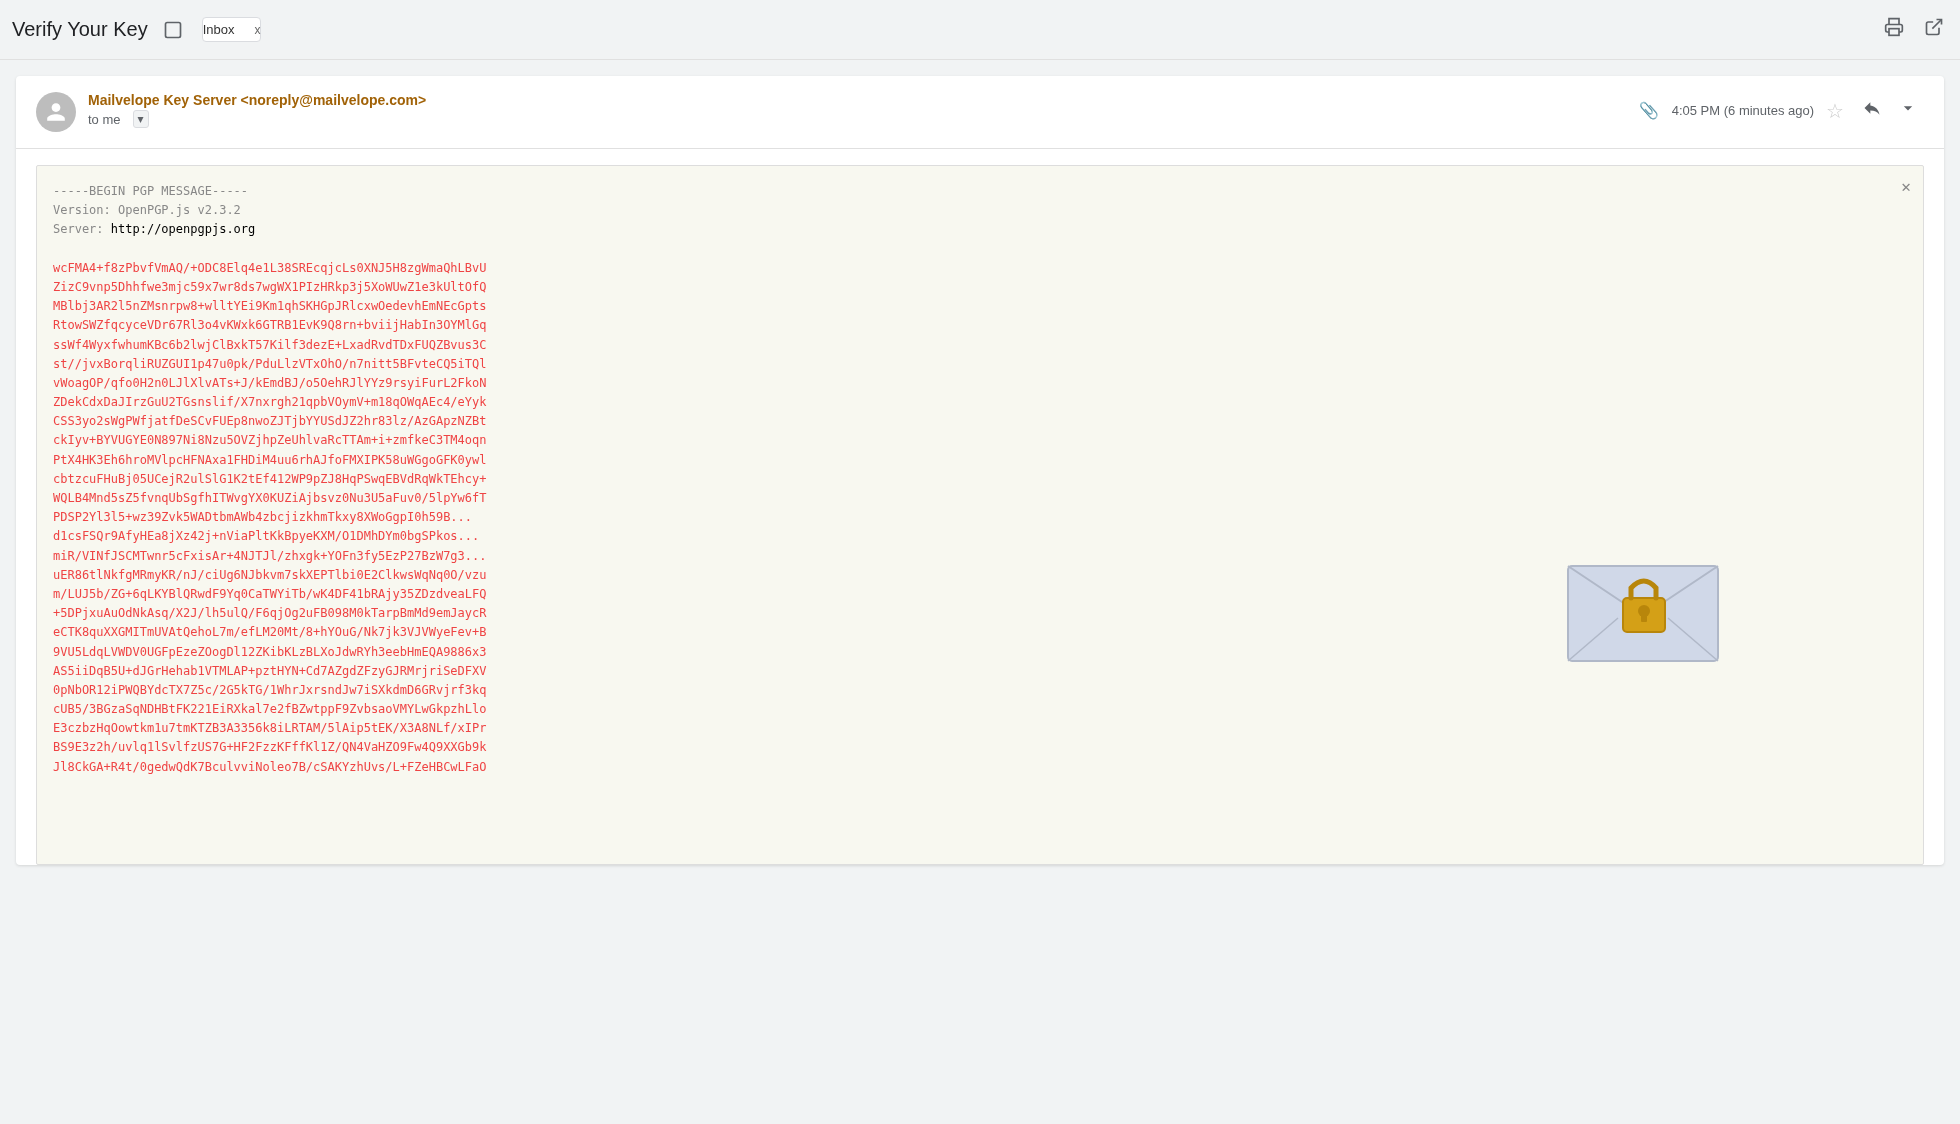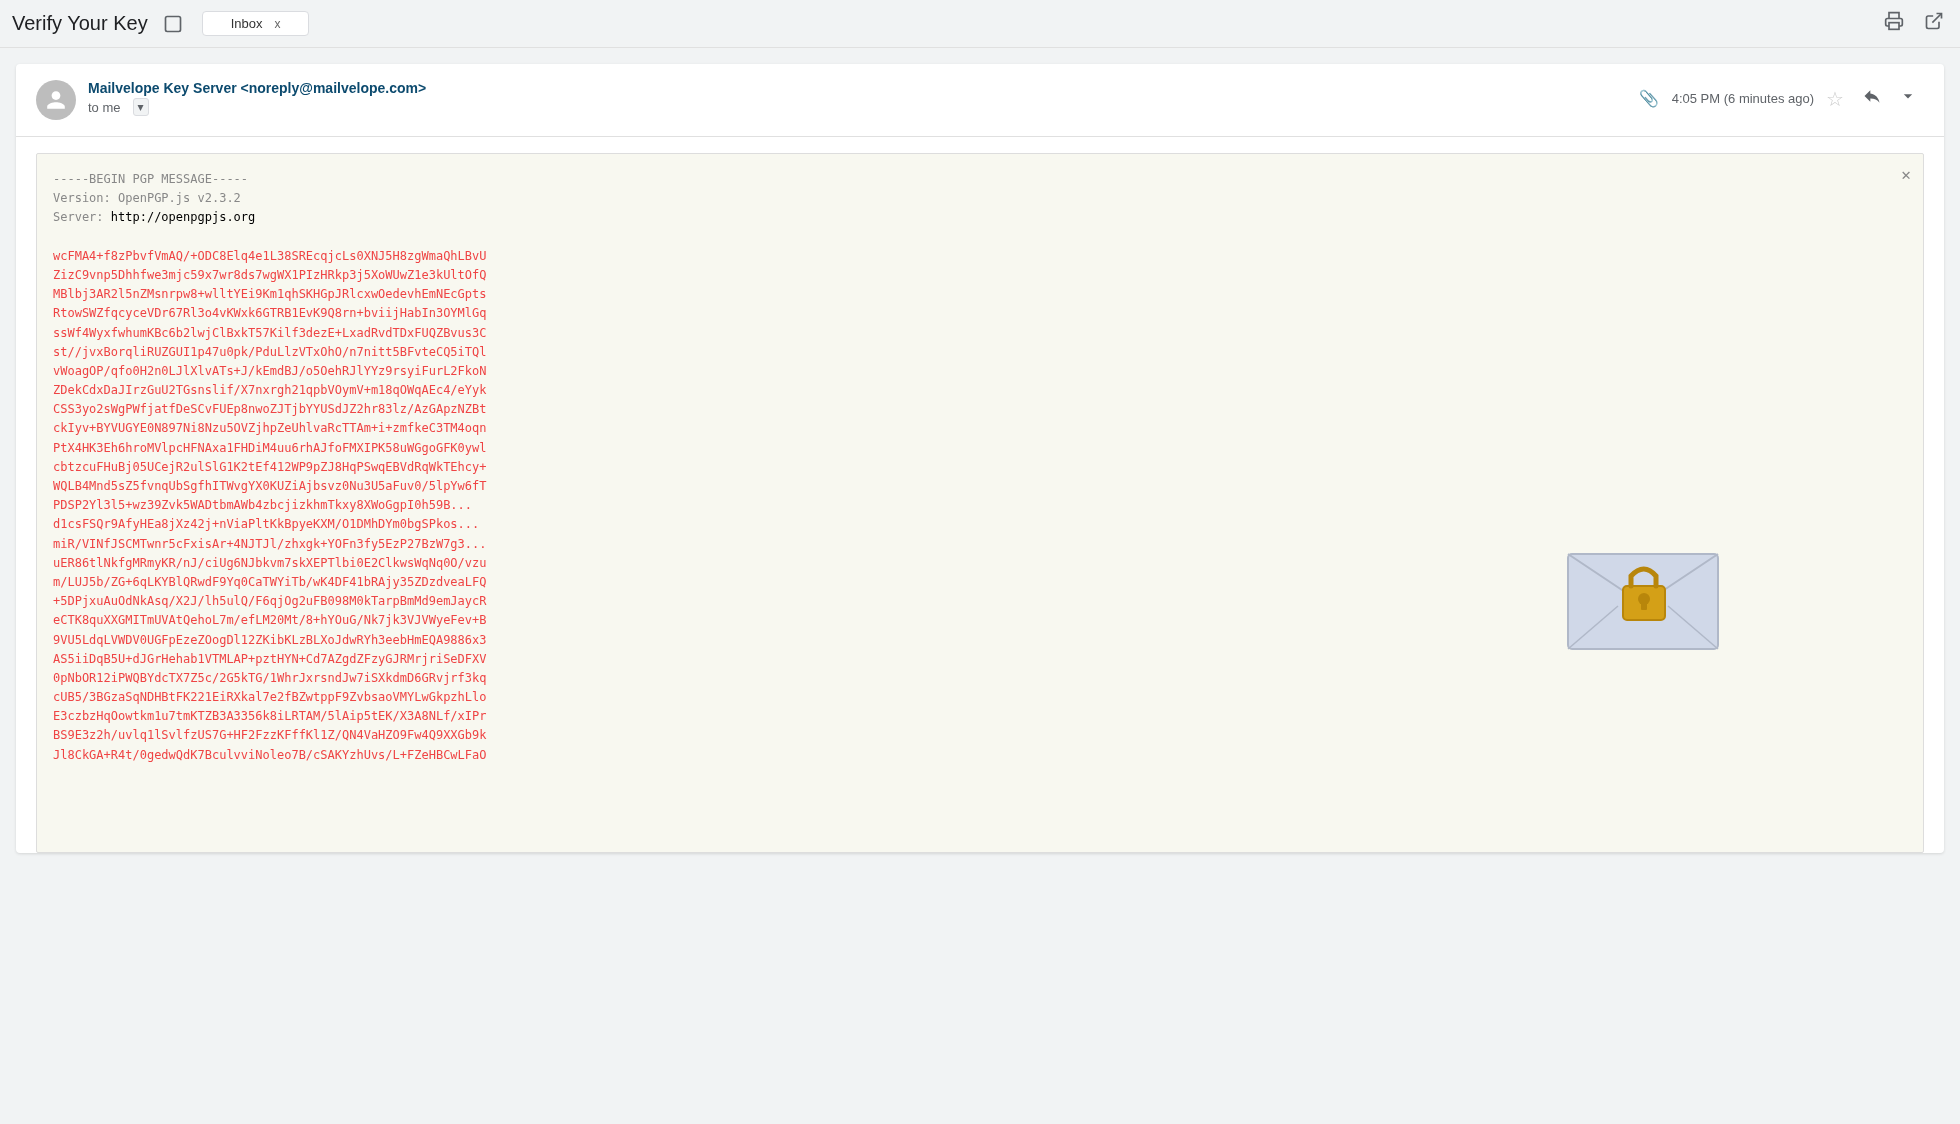--- a/index.html
+++ b/index.html
@@ -10,21 +10,21 @@
       font-size: 14px;
     }
 
     
     .top-bar {
       display: flex;
       align-items: center;
       padding: 6px 12px;
       background: #f1f3f4;
       border-bottom: 1px solid #e0e0e0;
-      height: 48px;
+      height: 60px;
     }
     .top-bar-title {
       font-size: 20px;
       font-weight: 400;
       color: #202124;
       margin-right: 12px;
     }
     .compose-icon {
       width: 26px;
       height: 26px;
@@ -36,27 +36,27 @@
       justify-content: center;
       margin-right: 16px;
     }
     .tab-bar {
       display: flex;
       align-items: center;
     }
     .tab {
       display: flex;
       align-items: center;
-      padding: 4px 28px;
+      padding: 4px 0;
       background: #fff;
       border: 1px solid #dadce0;
       border-radius: 4px;
       font-size: 13px;
       cursor: pointer;
-      gap: 12px;
+      gap: 20px;
     }
     .tab-close {
       cursor: pointer;
       color: #666;
       font-size: 12px;
     }
     .top-bar-actions {
       margin-left: auto;
       display: flex;
       gap: 12px;
@@ -96,21 +96,21 @@
       color: #fff;
       font-size: 20px;
       flex-shrink: 0;
     }
     .email-info {
       flex: 1;
     }
     .email-sender {
       font-size: 14px;
       font-weight: 600;
-      color: #0c4a6e;
+      color: #a16207;
     }
     .email-to {
       font-size: 13px;
       color: #5f6368;
       display: flex;
       align-items: center;
       gap: 12px;
       margin-top: 2px;
     }
     .to-dropdown {

